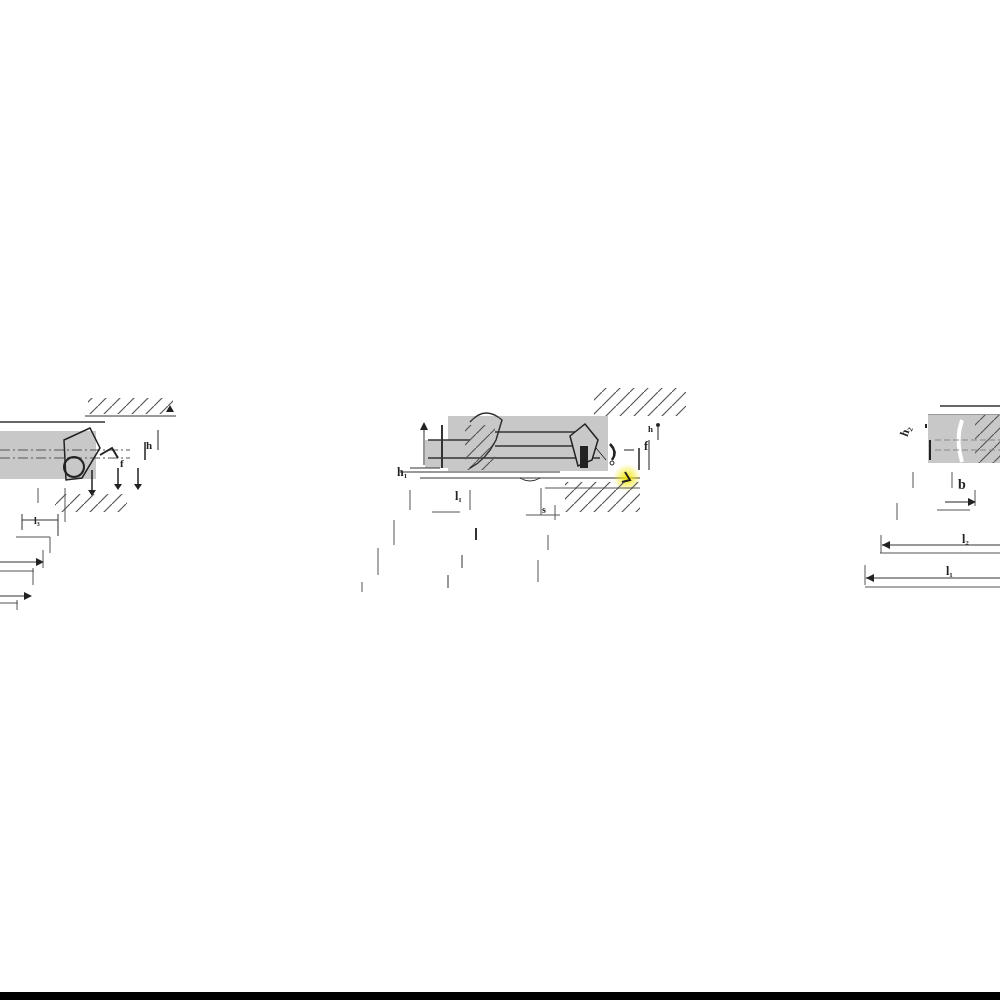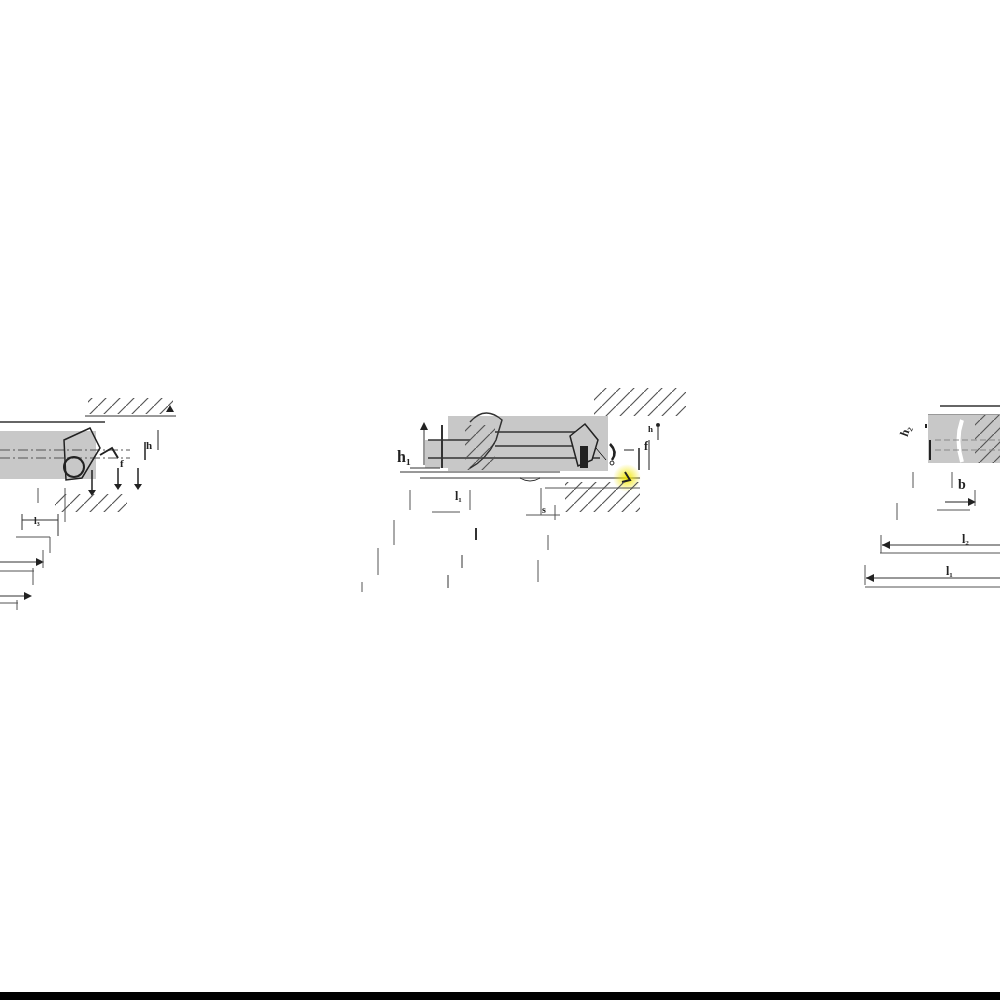--- a/index.html
+++ b/index.html
@@ -141,21 +141,21 @@
     <polygon points="874,574 866,578 874,582" fill="#222"></polygon>
     <line x1="865" y1="565" x2="865" y2="585" stroke="#555"></line>
     <line x1="865" y1="587" x2="1000" y2="587" stroke="#555"></line>
   </g>
 </svg>
 
 <div class="lbl" style="left:34px;top:516px;">l₃</div>
 <div class="lbl" style="left:146px;top:440px;font-size:11px;">h</div>
 <div class="lbl" style="left:120px;top:458px;font-size:11px;">f</div>
 
-<div class="lbl" style="left:397px;top:449px;font-size:16px;">h₁</div>
+<div class="lbl" style="left:397px;top:466px;font-size:12px;">h₁</div>
 <div class="lbl" style="left:455px;top:490px;font-size:12px;">l₁</div>
 <div class="lbl" style="left:644px;top:440px;font-size:12px;">f</div>
 <div class="lbl" style="left:648px;top:425px;font-size:9px;">h</div>
 <div class="lbl" style="left:542px;top:505px;font-size:10px;">s</div>
 
 <div class="lbl" style="left:900px;top:425px;font-size:12px;transform:rotate(-70deg);">h₂</div>
 <div class="lbl" style="left:958px;top:478px;font-size:14px;">b</div>
 <div class="lbl" style="left:962px;top:533px;font-size:12px;">l₂</div>
 <div class="lbl" style="left:946px;top:565px;font-size:12px;">l₁</div>
 

